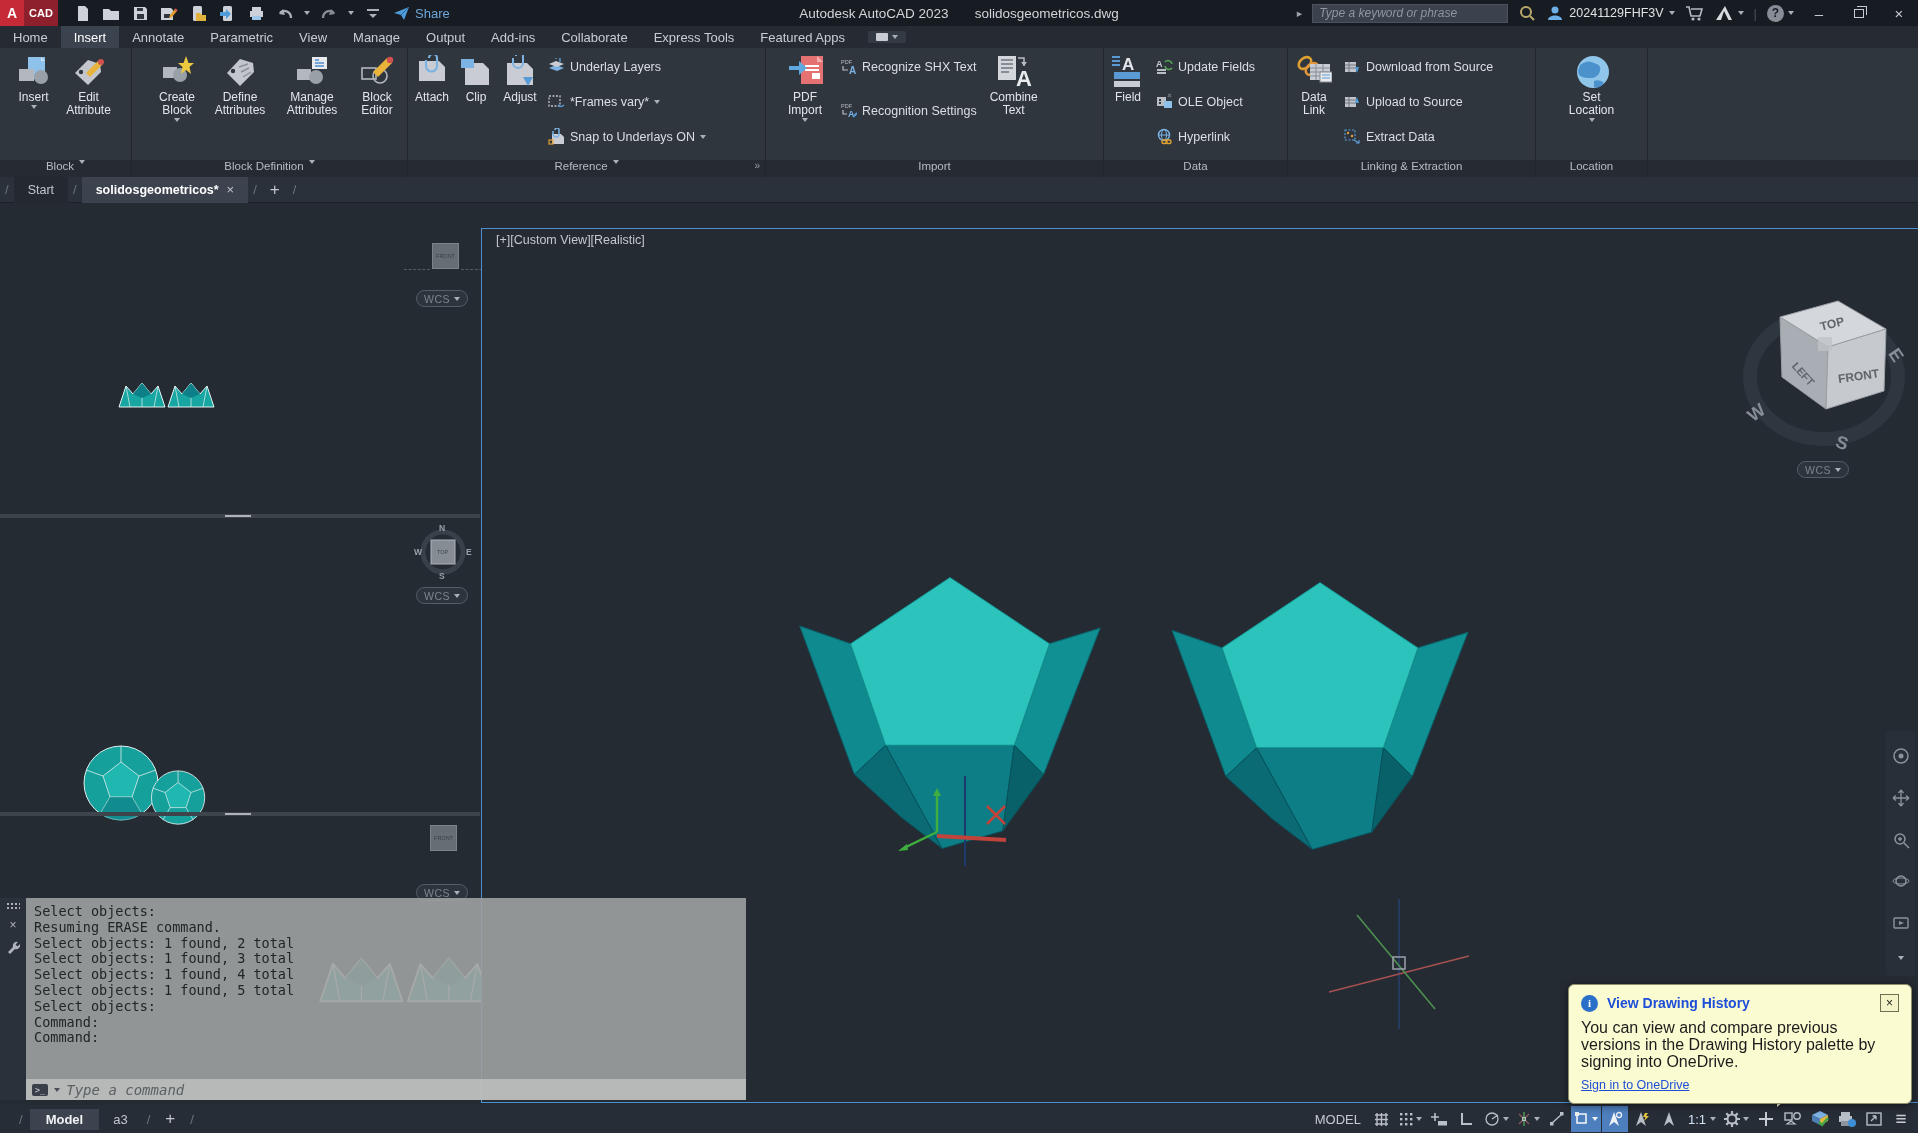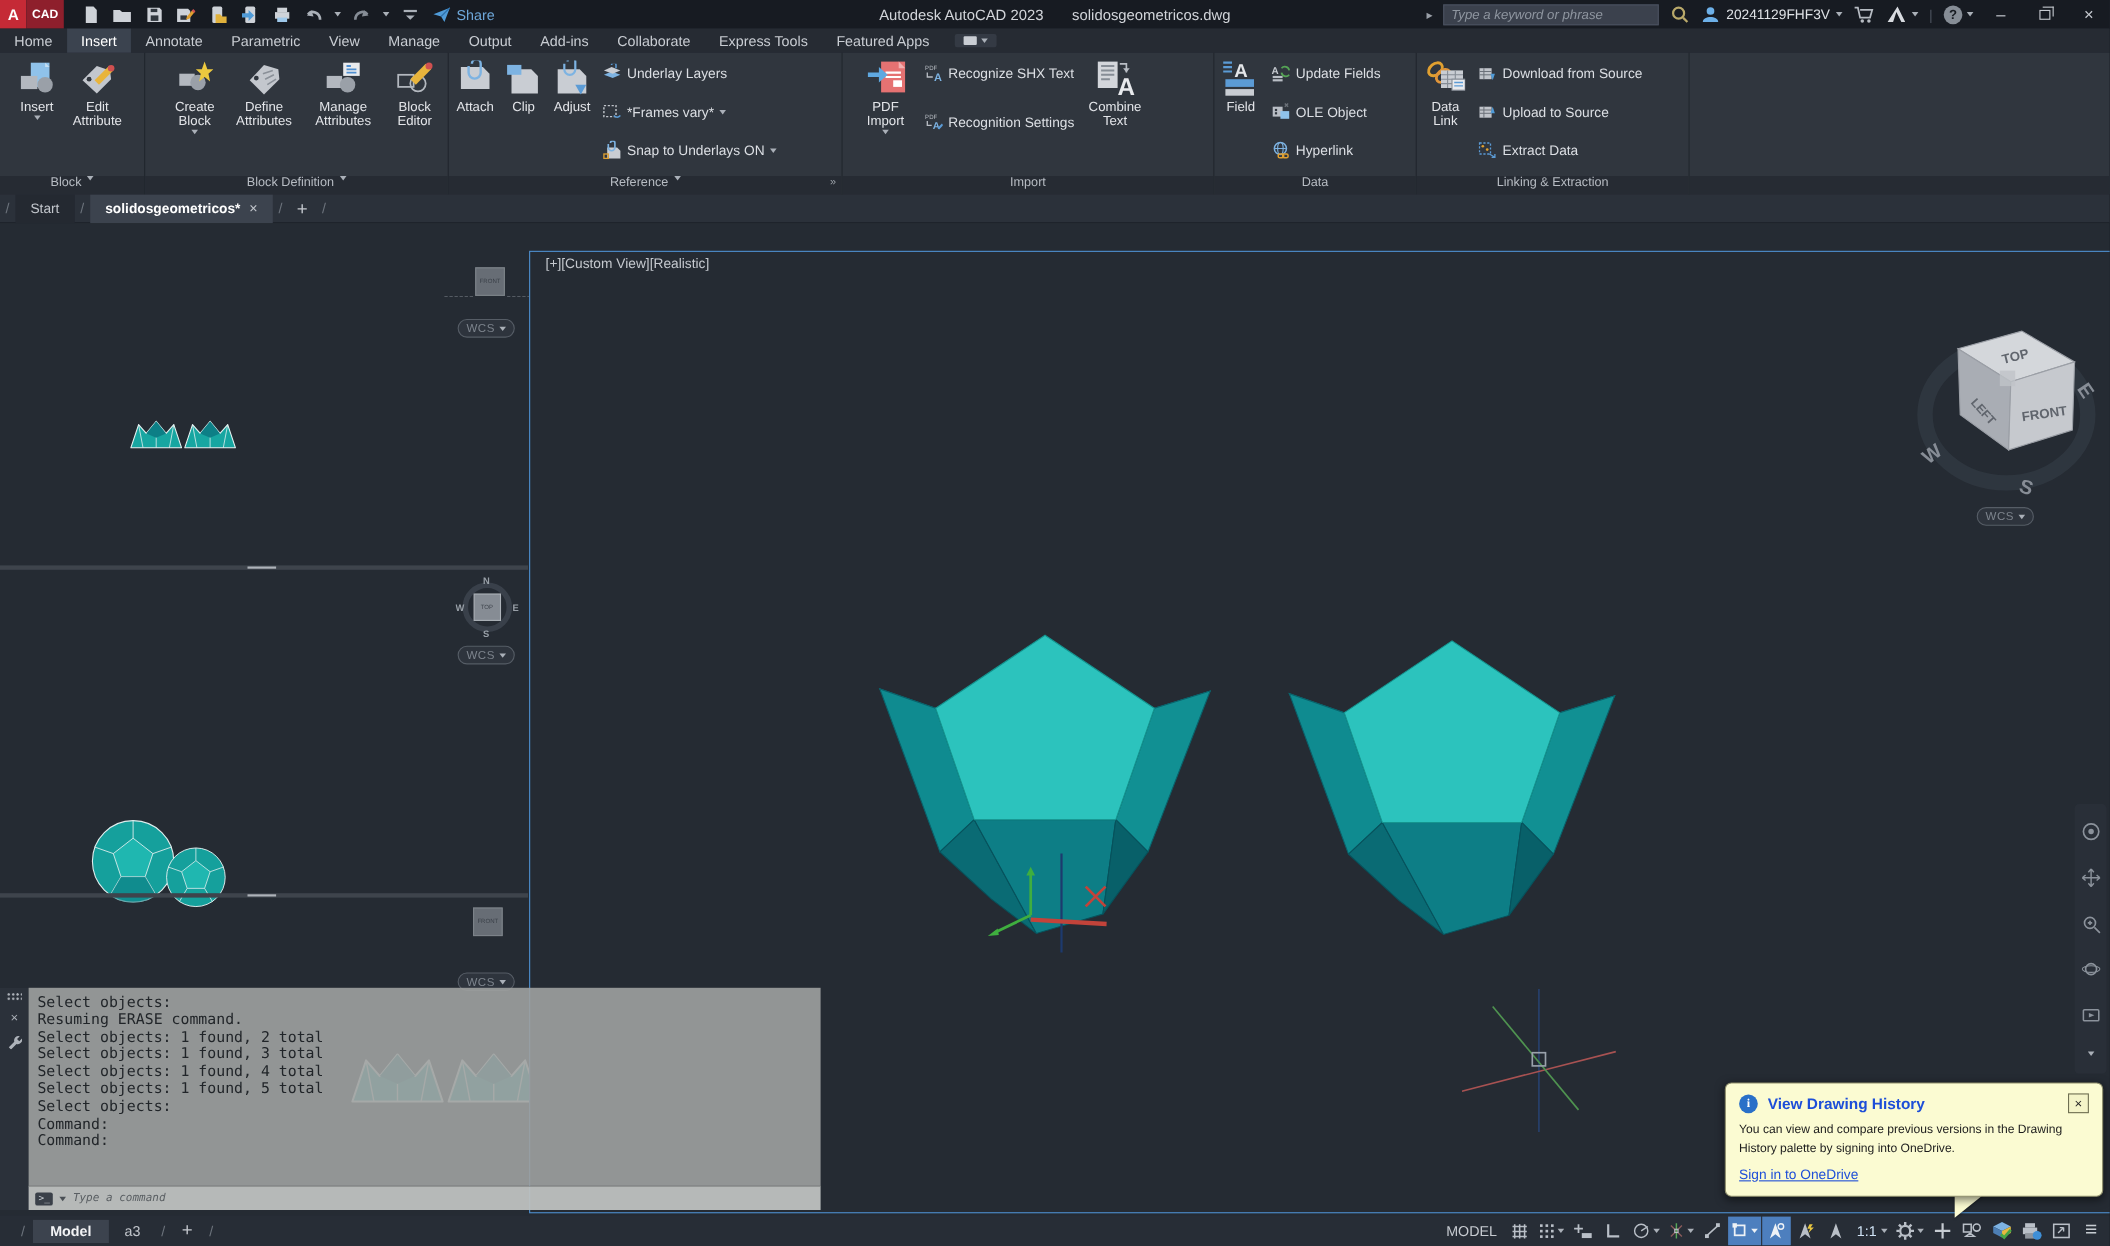--- a/index.html
+++ b/index.html
@@ -84,21 +84,21 @@
   
   #cmd { position:absolute; left:0; top:898px; width:746px; height:202px; display:flex; z-index:20; }
   #cmd-rail { width:26px; background:#2b313a; display:flex; flex-direction:column; align-items:center;
     padding-top:4px; gap:8px; color:#aeb3ba; }
   #cmd-main { flex:1; display:flex; flex-direction:column; }
   #cmd-hist { flex:1; background:rgba(158,161,160,0.90); padding:6px 0 0 8px;
     font-family:"DejaVu Sans Mono", monospace; font-size:13.5px; color:#212529; line-height:15.8px; }
   #cmd-inputrow { height:22px; background:rgba(190,193,192,0.95); display:flex; align-items:center;
     gap:6px; padding:0 6px; border-top:1px solid rgba(120,123,122,0.6); }
   #cmd-input { flex:1; background:transparent; border:none; outline:none; font-style:italic;
-    font-family:"DejaVu Sans Mono", monospace; font-size:10px; color:#3a3e42; }
+    font-family:"DejaVu Sans Mono", monospace; font-size:14px; color:#3a3e42; }
   #cmd-input::placeholder { color:#5a5f63; }
   .prompt-box { background:#3a4049; color:#cfd3d8; font-size:8.5px; padding:1px 3px; border-radius:2px;
     font-family:"DejaVu Sans Mono", monospace; }
   .grip-dots { width:14px; height:8px;
     background-image:radial-gradient(#aeb3ba 1px, transparent 1.2px); background-size:4px 4px; }
 
   
   #statusbar { left:0; top:1105px; width:1918px; height:28px; background:#272d36; display:flex;
     align-items:center; color:#bcc1c8; z-index:30; }
   #sb-left { display:flex; align-items:center; gap:2px; padding-left:14px; font-size:13px; }
@@ -111,21 +111,21 @@
   .sb-txt { font-size:13px; color:#c6cad0; padding:0 6px; }
 
   
   #notif { position:absolute; left:1568px; top:984px; width:344px; background:#fbfbd2;
     border:1px solid #8f8f6d; border-radius:6px; box-shadow:0 2px 8px rgba(0,0,0,0.5);
     padding:9px 12px 10px 12px; z-index:50; color:#1b1b1b; }
   #notif-head { display:flex; align-items:center; gap:9px; }
   #notif-title { font-weight:bold; font-size:14px; color:#1d4ed8; flex:1; }
   #notif-close { width:19px; height:18px; border:1px solid #6f6f52; display:flex; align-items:center;
     justify-content:center; font-size:12px; color:#222; background:#f4f4c8; }
-  #notif-body { font-size:11px; line-height:17px; margin-top:7px; color:#1c1c1c; }
+  #notif-body { font-size:16px; line-height:17px; margin-top:7px; color:#1c1c1c; }
   #notif-link { font-size:12.5px; margin-top:8px; color:#1f4fd8; text-decoration:underline; display:inline-block; }
   #notif-arrow { position:absolute; left:1777px; top:1083px; width:0; height:0;
     border-top:24px solid #fbfbd2; border-right:30px solid transparent; z-index:49;
     filter:drop-shadow(0 1px 1px rgba(0,0,0,0.35)); }
   .info-badge { width:17px; height:17px; border-radius:50%; background:#2a70c8; color:#fff;
     font-size:11px; font-weight:bold; font-family:"Liberation Serif", serif;
     display:flex; align-items:center; justify-content:center; }
 
   
   #navbar { position:absolute; left:1886px; top:528px; width:29px; height:245px;
@@ -594,20 +594,38 @@
               </span>
             <span>Extract Data</span>
           </div>
         </div>
       </div>
       <div class="pl">
         <span>Linking &amp; Extraction</span>
       </div>
     </div>
 
+    <div class="panel" style="width:112px">
+      <div class="pcontent" style="justify-content:center;">
+        <div class="bb">
+          <span class="ic32">
+              <svg width="38" height="38">
+                <circle cx="19" cy="19" r="16" fill="#8fc6ea"></circle>
+                <path d="M6 12 q8 -6 14 -2 q8 2 6 8 q-2 8 -12 7 q-10 0 -10 -7 z" fill="#3f88c8" opacity="0.85"></path>
+                <path d="M20 28 q6 -2 10 2 q-4 6 -10 4 z" fill="#3f88c8" opacity="0.85"></path>
+              </svg>
+            </span>
+          <span class="lb" style="max-width:52px">Set Location</span>
+          <span class="caret"></span>
+        </div>
+      </div>
+      <div class="pl">
+        <span>Location</span>
+      </div>
+    </div>
 
     <div style="flex:1;display:flex;flex-direction:column;">
         <div style="flex:1;"></div>
         <div style="height:17px;background:#262b33;"></div>
       </div>
   </div>
 
   <div id="filetabs" class="abs">
     <span class="slash">/</span>
     <span class="ftab start">Start</span>

